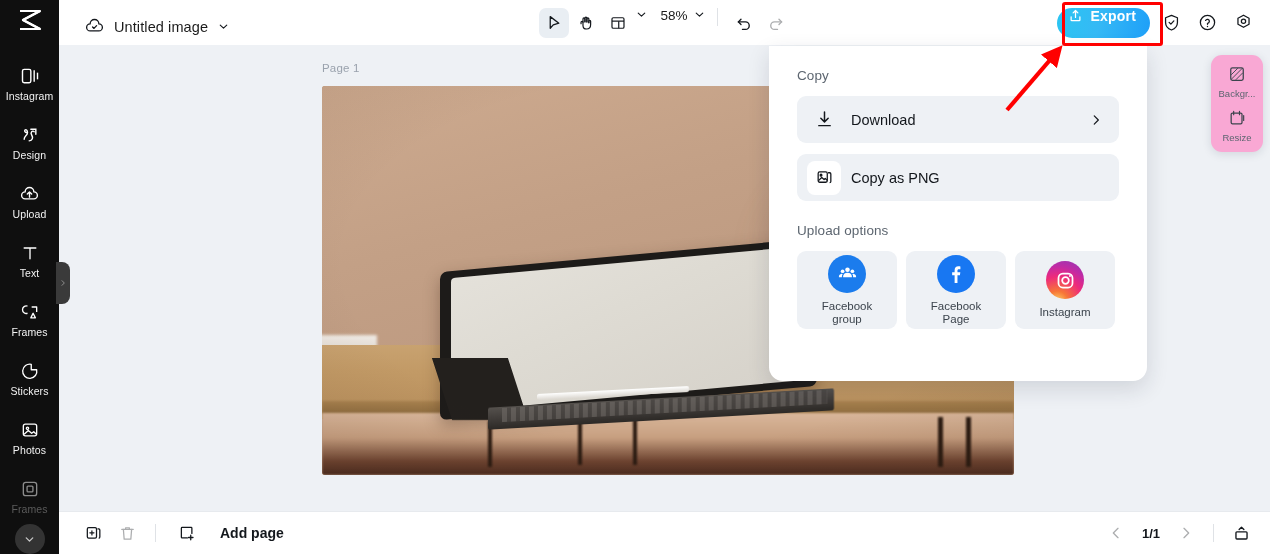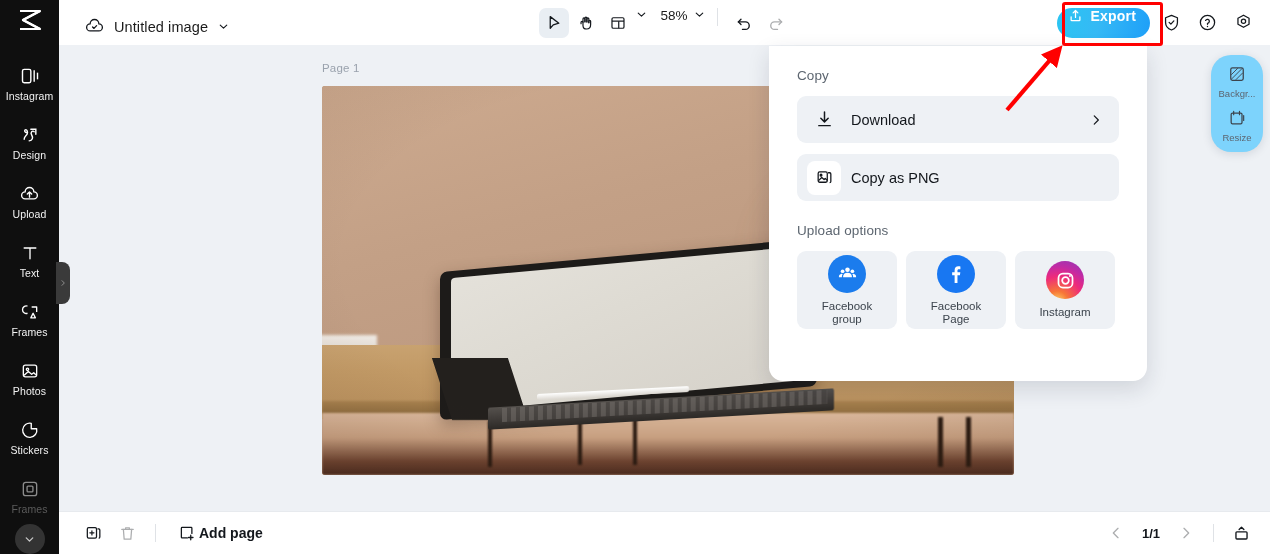--- a/index.html
+++ b/index.html
@@ -181,21 +181,21 @@
     transform:skewY(-3deg); border-radius:2px; filter:blur(.5px);
   }
   .ph-vign {
     position:absolute; inset:0;
     background:radial-gradient(ellipse 85% 85% at 50% 45%, rgba(0,0,0,0) 55%, rgba(60,35,20,.14) 100%);
   }
 
   
   #right-tools {
     position:absolute; right:7px; top:55px; width:52px;
-    background:#7dd3fc; border-radius:20px;
+    background:#f9a8d4; border-radius:11px;
     box-shadow:0 2px 10px rgba(26,38,60,.13);
     padding:9px 0 9px; display:flex; flex-direction:column; align-items:center; gap:9px;
     z-index:8;
   }
   .rt-item { display:flex; flex-direction:column; align-items:center; gap:4px; cursor:pointer; width:52px; }
   .rt-label { font-size:9.5px; color:#5c6570; }
 
   
   #export-panel {
     position:absolute; left:769px; top:46px; width:378px; height:335px;
@@ -235,21 +235,21 @@
   #arrow-anno { position:absolute; left:995px; top:40px; width:80px; height:80px; z-index:41; pointer-events:none; }
 
   
   #bottombar {
     position:absolute; left:59px; top:511px; width:1211px; height:43px;
     background:#ffffff; border-top:1px solid #e7eaee;
     display:flex; align-items:center;
   }
   #bb-left { display:flex; align-items:center; gap:4px; padding-left:19px; }
   #add-page-btn {
-    display:flex; align-items:center; gap:3px; padding:5px 9px;
+    display:flex; align-items:center; gap:24px; padding:5px 9px;
     border-radius:7px; cursor:pointer; background:transparent; border:none;
     font-size:14px; color:#13171c; font-weight:bold;
   }
   #bb-right { position:absolute; right:14px; display:flex; align-items:center; gap:3px; }
   #page-count { font-size:13px; color:#13171c; font-weight:bold; padding:0 5px; min-width:34px; text-align:center; }
   .disabled { opacity:.35; }
 </style>
 </head>
 <body>
 
@@ -313,35 +313,35 @@
             <path d="M14 6 L20 6 L20 12"></path>
             <path d="M13 19 L18.5 19 L15.7 13.5 Z"></path>
           </svg>
         </span>
         <span class="ri-label">Frames</span>
       </div>
 
       <div class="rail-item">
         <span class="ri-icon">
           <svg width="20" height="20" viewBox="0 0 24 24" fill="none" stroke="#fff" stroke-width="1.6" stroke-linejoin="round">
+            <path d="M13.5 4 A8.5 8.5 0 1 0 20 10.5 L13.5 10.5 Z"></path>
+          </svg>
+        </span>
+        <span class="ri-label">Stickers</span>
+      </div>
+
+      <div class="rail-item">
+        <span class="ri-icon">
+          <svg width="20" height="20" viewBox="0 0 24 24" fill="none" stroke="#fff" stroke-width="1.6" stroke-linejoin="round">
             <rect x="4" y="5" width="16" height="14" rx="2.5"></rect>
             <circle cx="9" cy="10" r="1.4"></circle>
             <path d="M5 17 L10 12.5 L14 16 L16.5 14 L19 16.5"></path>
           </svg>
         </span>
         <span class="ri-label">Photos</span>
-      </div>
-
-      <div class="rail-item">
-        <span class="ri-icon">
-          <svg width="20" height="20" viewBox="0 0 24 24" fill="none" stroke="#fff" stroke-width="1.6" stroke-linejoin="round">
-            <path d="M13.5 4 A8.5 8.5 0 1 0 20 10.5 L13.5 10.5 Z"></path>
-          </svg>
-        </span>
-        <span class="ri-label">Stickers</span>
       </div>
 
       <div class="rail-item dim">
         <span class="ri-icon">
           <svg width="20" height="20" viewBox="0 0 24 24" fill="none" stroke="#8c8c8c" stroke-width="1.6" stroke-linejoin="round">
             <rect x="4" y="4" width="16" height="16" rx="3"></rect>
             <rect x="8.5" y="8.5" width="7" height="7" rx="1.2"></rect>
           </svg>
         </span>
         <span class="ri-label">Frames</span>

